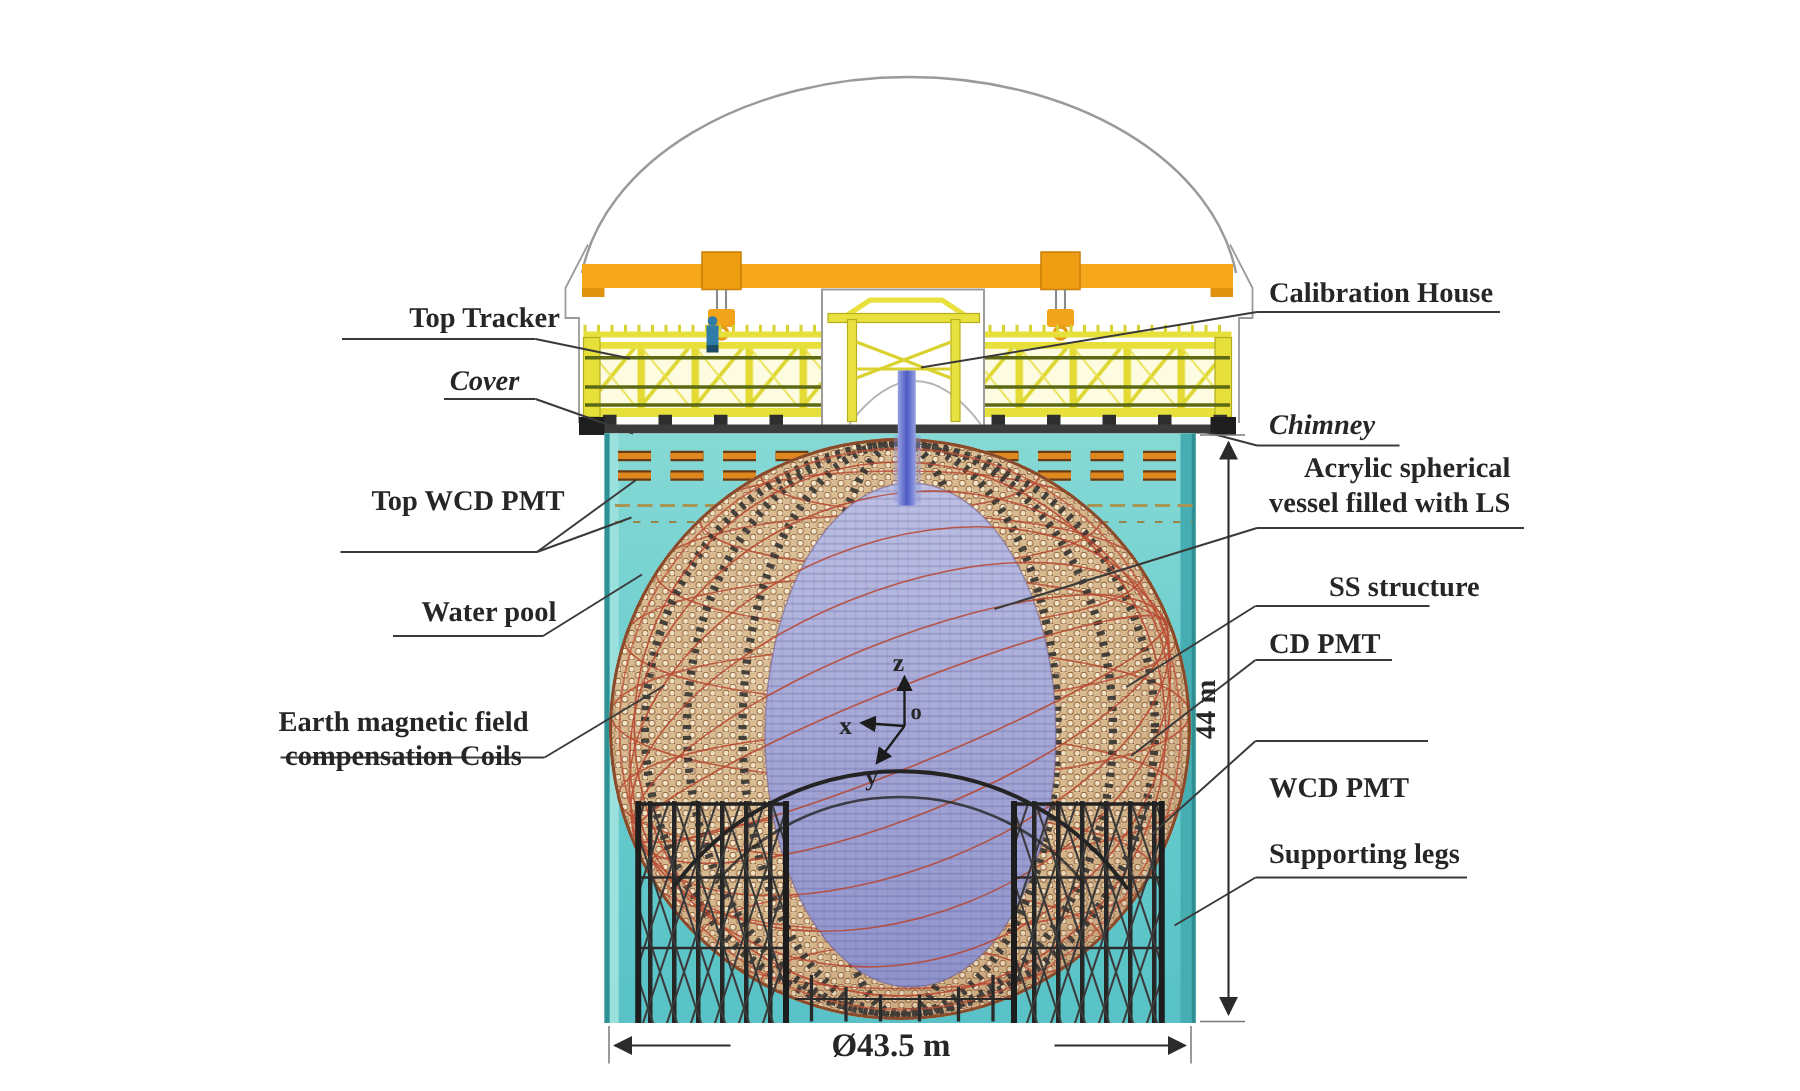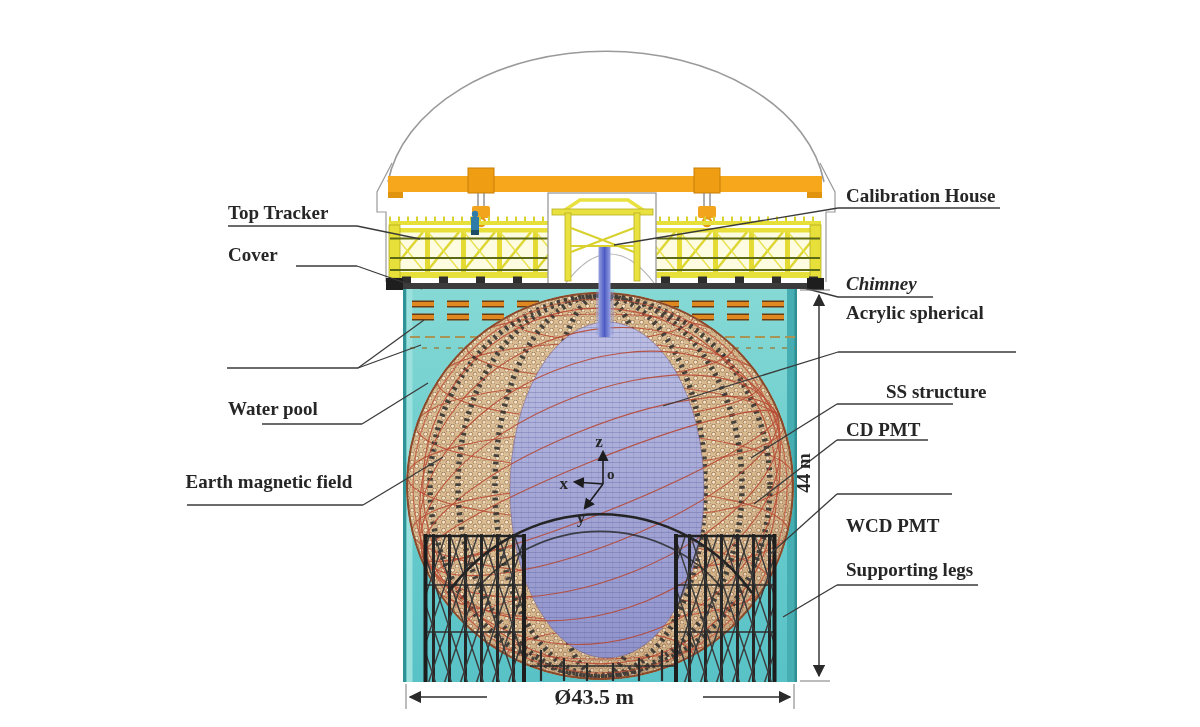--- a/index.html
+++ b/index.html
@@ -1,21 +1,21 @@
 <!DOCTYPE html>
 <html><head>
 <meta charset="utf-8">
 <style>
   html,body{margin:0;padding:0;background:#ffffff;}
   .stage{position:relative;width:1200px;height:727px;background:#fff;overflow:hidden;
          font-family:"Liberation Serif", serif;}
   .stage svg{position:absolute;left:0;top:0;}
   .lbl{position:absolute;font-size:19px;font-weight:600;color:#262626;
        line-height:23px;white-space:nowrap;}
-  .lbl.r{text-align:left;}
+  .lbl.r{text-align:center;margin-left:31px;}
   .lbl.c{text-align:center;margin-top:11px;}
   svg text{font-family:"Liberation Serif", serif;fill:#262626;font-weight:600;}
 </style>
 </head>
 <body>
 
 <div class="stage">
 
 <svg width="1200" height="727" viewBox="0 0 1200 727">
   <defs>
@@ -277,27 +277,30 @@
   <g>
     <line x1="406" y1="684" x2="406" y2="709" stroke="#7a7a7a" stroke-width="1"></line>
     <line x1="794" y1="684" x2="794" y2="709" stroke="#7a7a7a" stroke-width="1"></line>
     <line x1="487" y1="697" x2="410" y2="697" stroke="#2b2b2b" stroke-width="1.4" marker-end="url(#arr)"></line>
     <line x1="703" y1="697" x2="790" y2="697" stroke="#2b2b2b" stroke-width="1.4" marker-end="url(#arr)"></line>
   </g>
   <text x="594" y="704" text-anchor="middle" font-size="22">Ø43.5 m</text>
 </svg>
 
   <div class="lbl r" style="left:228px;top:201px;width:128px;">Top Tracker</div>
-  <div class="lbl r" style="left:228px;top:243px;width:128px;">Cover</div>
+  <div class="lbl r" style="left:228px;top:243px;width:128px;font-style:italic;">Cover</div>
+  <div class="lbl r" style="left:200px;top:323px;width:162px;">Top WCD PMT</div>
   <div class="lbl r" style="left:228px;top:397px;width:134px;">Water pool</div>
   <div class="lbl c" style="left:172px;top:459px;width:194px;">
     <div>Earth magnetic field</div>
+    <div>compensation Coils</div>
   </div>
   <div class="lbl" style="left:846px;top:184px;">Calibration House</div>
   <div class="lbl" style="left:846px;top:272px;font-style:italic;">Chimney</div>
   <div class="lbl" style="left:846px;top:301px;text-align:right;">
     <div>Acrylic spherical</div>
+    <div>vessel filled with LS</div>
   </div>
   <div class="lbl" style="left:846px;top:380px;margin-left:40px;">SS structure</div>
   <div class="lbl" style="left:846px;top:418px;">CD PMT</div>
   <div class="lbl" style="left:846px;top:471px;margin-top:43px;">WCD PMT</div>
   <div class="lbl" style="left:846px;top:558px;">Supporting legs</div>
 </div>
 
 </body></html>

